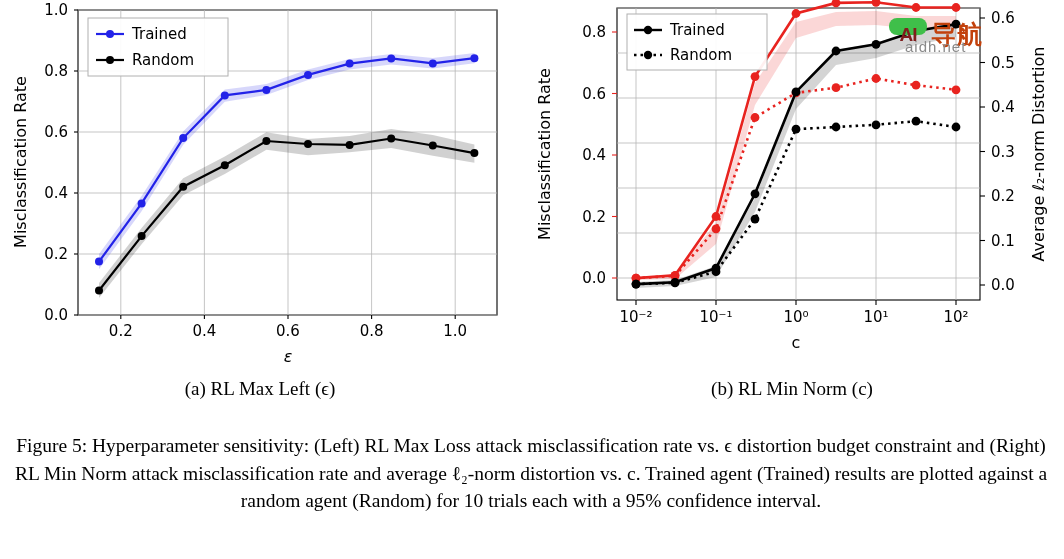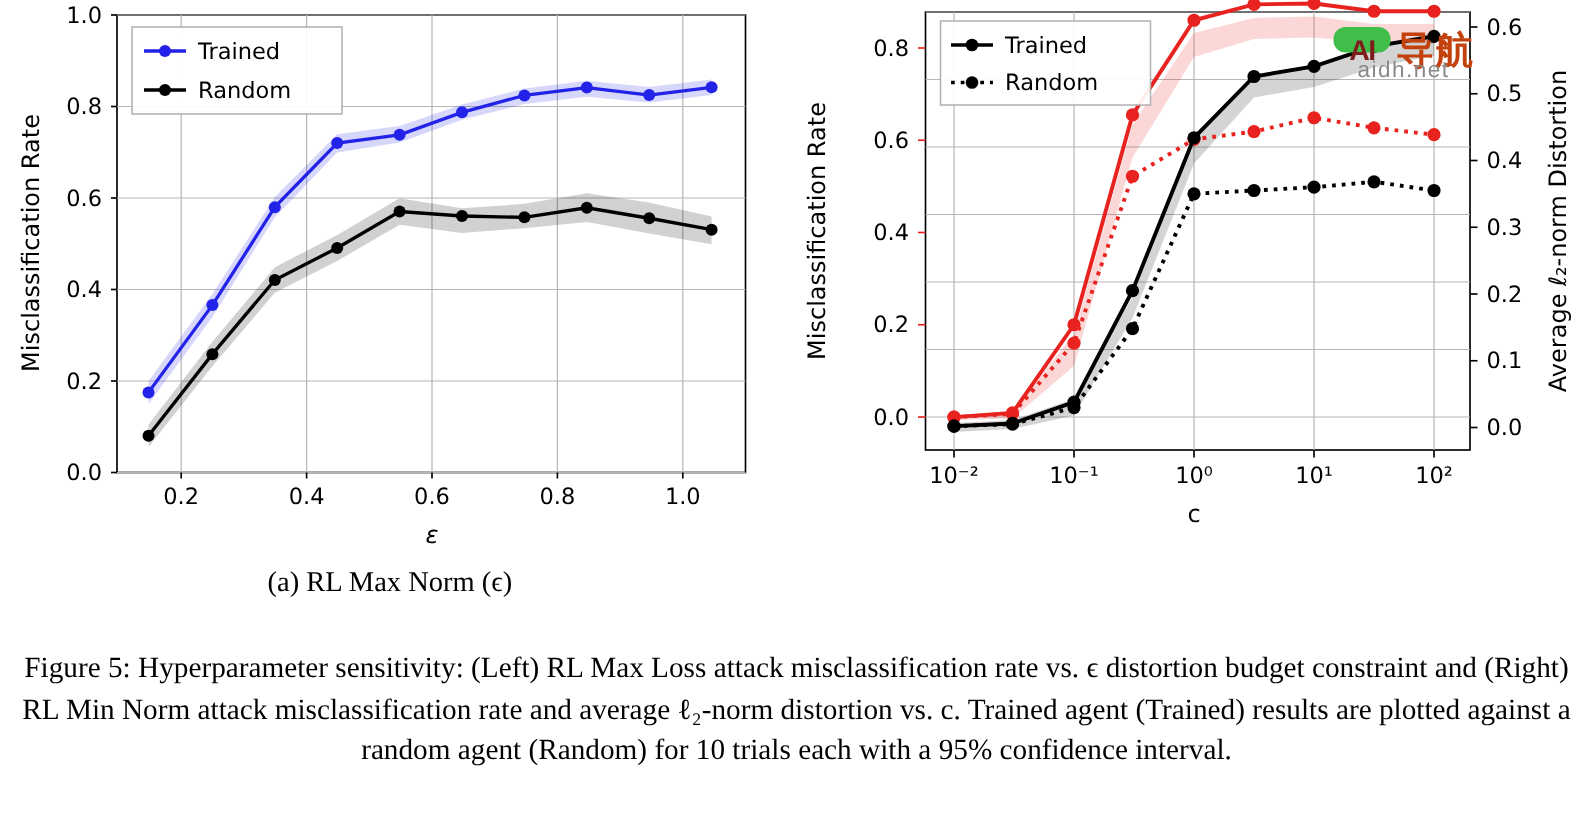--- a/index.html
+++ b/index.html
@@ -192,21 +192,21 @@
       <g>
         <rect x="88" y="18" width="140" height="58" fill="#ffffff" fill-opacity="0.92" stroke="#b0b0b0" stroke-width="1"></rect>
         <line x1="96" y1="34" x2="124" y2="34" stroke="#2222e8" stroke-width="2.2"></line>
         <circle cx="110" cy="34" r="4" fill="#2222e8"></circle>
         <text class="legend-label" x="132" y="39">Trained</text>
         <line x1="96" y1="60" x2="124" y2="60" stroke="#000000" stroke-width="2.2"></line>
         <circle cx="110" cy="60" r="4" fill="#000000"></circle>
         <text class="legend-label" x="132" y="65">Random</text>
       </g>
     </svg>
-    <div class="caption-sub" id="caption-a">(a) RL Max Norm (ϵ)</div>
+    <div class="caption-sub" id="caption-a">(a) RL Max Left (ϵ)</div>
   </div>
 
   <div class="panel" id="panel-b">
     <svg class="plot-svg" width="544" height="380" viewBox="0 0 544 380">
 
       <rect x="97" y="8" width="363" height="292" fill="#ffffff" stroke="#000000" stroke-width="1.1"></rect>
 
       <g stroke="#b6b6b6" stroke-width="0.8">
         <line x1="97" y1="8" x2="460" y2="8"></line>
         <line x1="97" y1="53" x2="460" y2="53"></line>
@@ -329,20 +329,21 @@
       <g>
         <rect x="107" y="14" width="140" height="56" fill="#ffffff" fill-opacity="0.93" stroke="#b0b0b0" stroke-width="1"></rect>
         <line x1="114" y1="30" x2="142" y2="30" stroke="#000000" stroke-width="2.4"></line>
         <circle cx="128" cy="30" r="4.2" fill="#000000"></circle>
         <text class="legend-label" x="150" y="35">Trained</text>
         <line x1="114" y1="55" x2="142" y2="55" stroke="#000000" stroke-width="2.4" stroke-dasharray="2.5 4"></line>
         <circle cx="128" cy="55" r="4.2" fill="#000000"></circle>
         <text class="legend-label" x="150" y="60">Random</text>
       </g>
     </svg>
+    <div class="caption-sub" id="caption-b">(b) RL Min Norm (c)</div>
   </div>
 
   <div class="watermark">
     <div class="wm-logo">AI</div>
     <div class="wm-text">导航</div>
     <div class="wm-sub">aidh.net</div>
   </div>
 
   <div class="figure-caption">
     <span>Figure 5:</span><span> Hyperparameter sensitivity: (Left) RL Max Loss attack misclassification rate vs. ϵ distortion budget constraint and (Right) RL Min Norm attack misclassification rate and average ℓ₂-norm distortion vs. c. Trained agent (Trained) results are plotted against a random agent (Random) for 10 trials each with a 95% confidence interval.</span>

